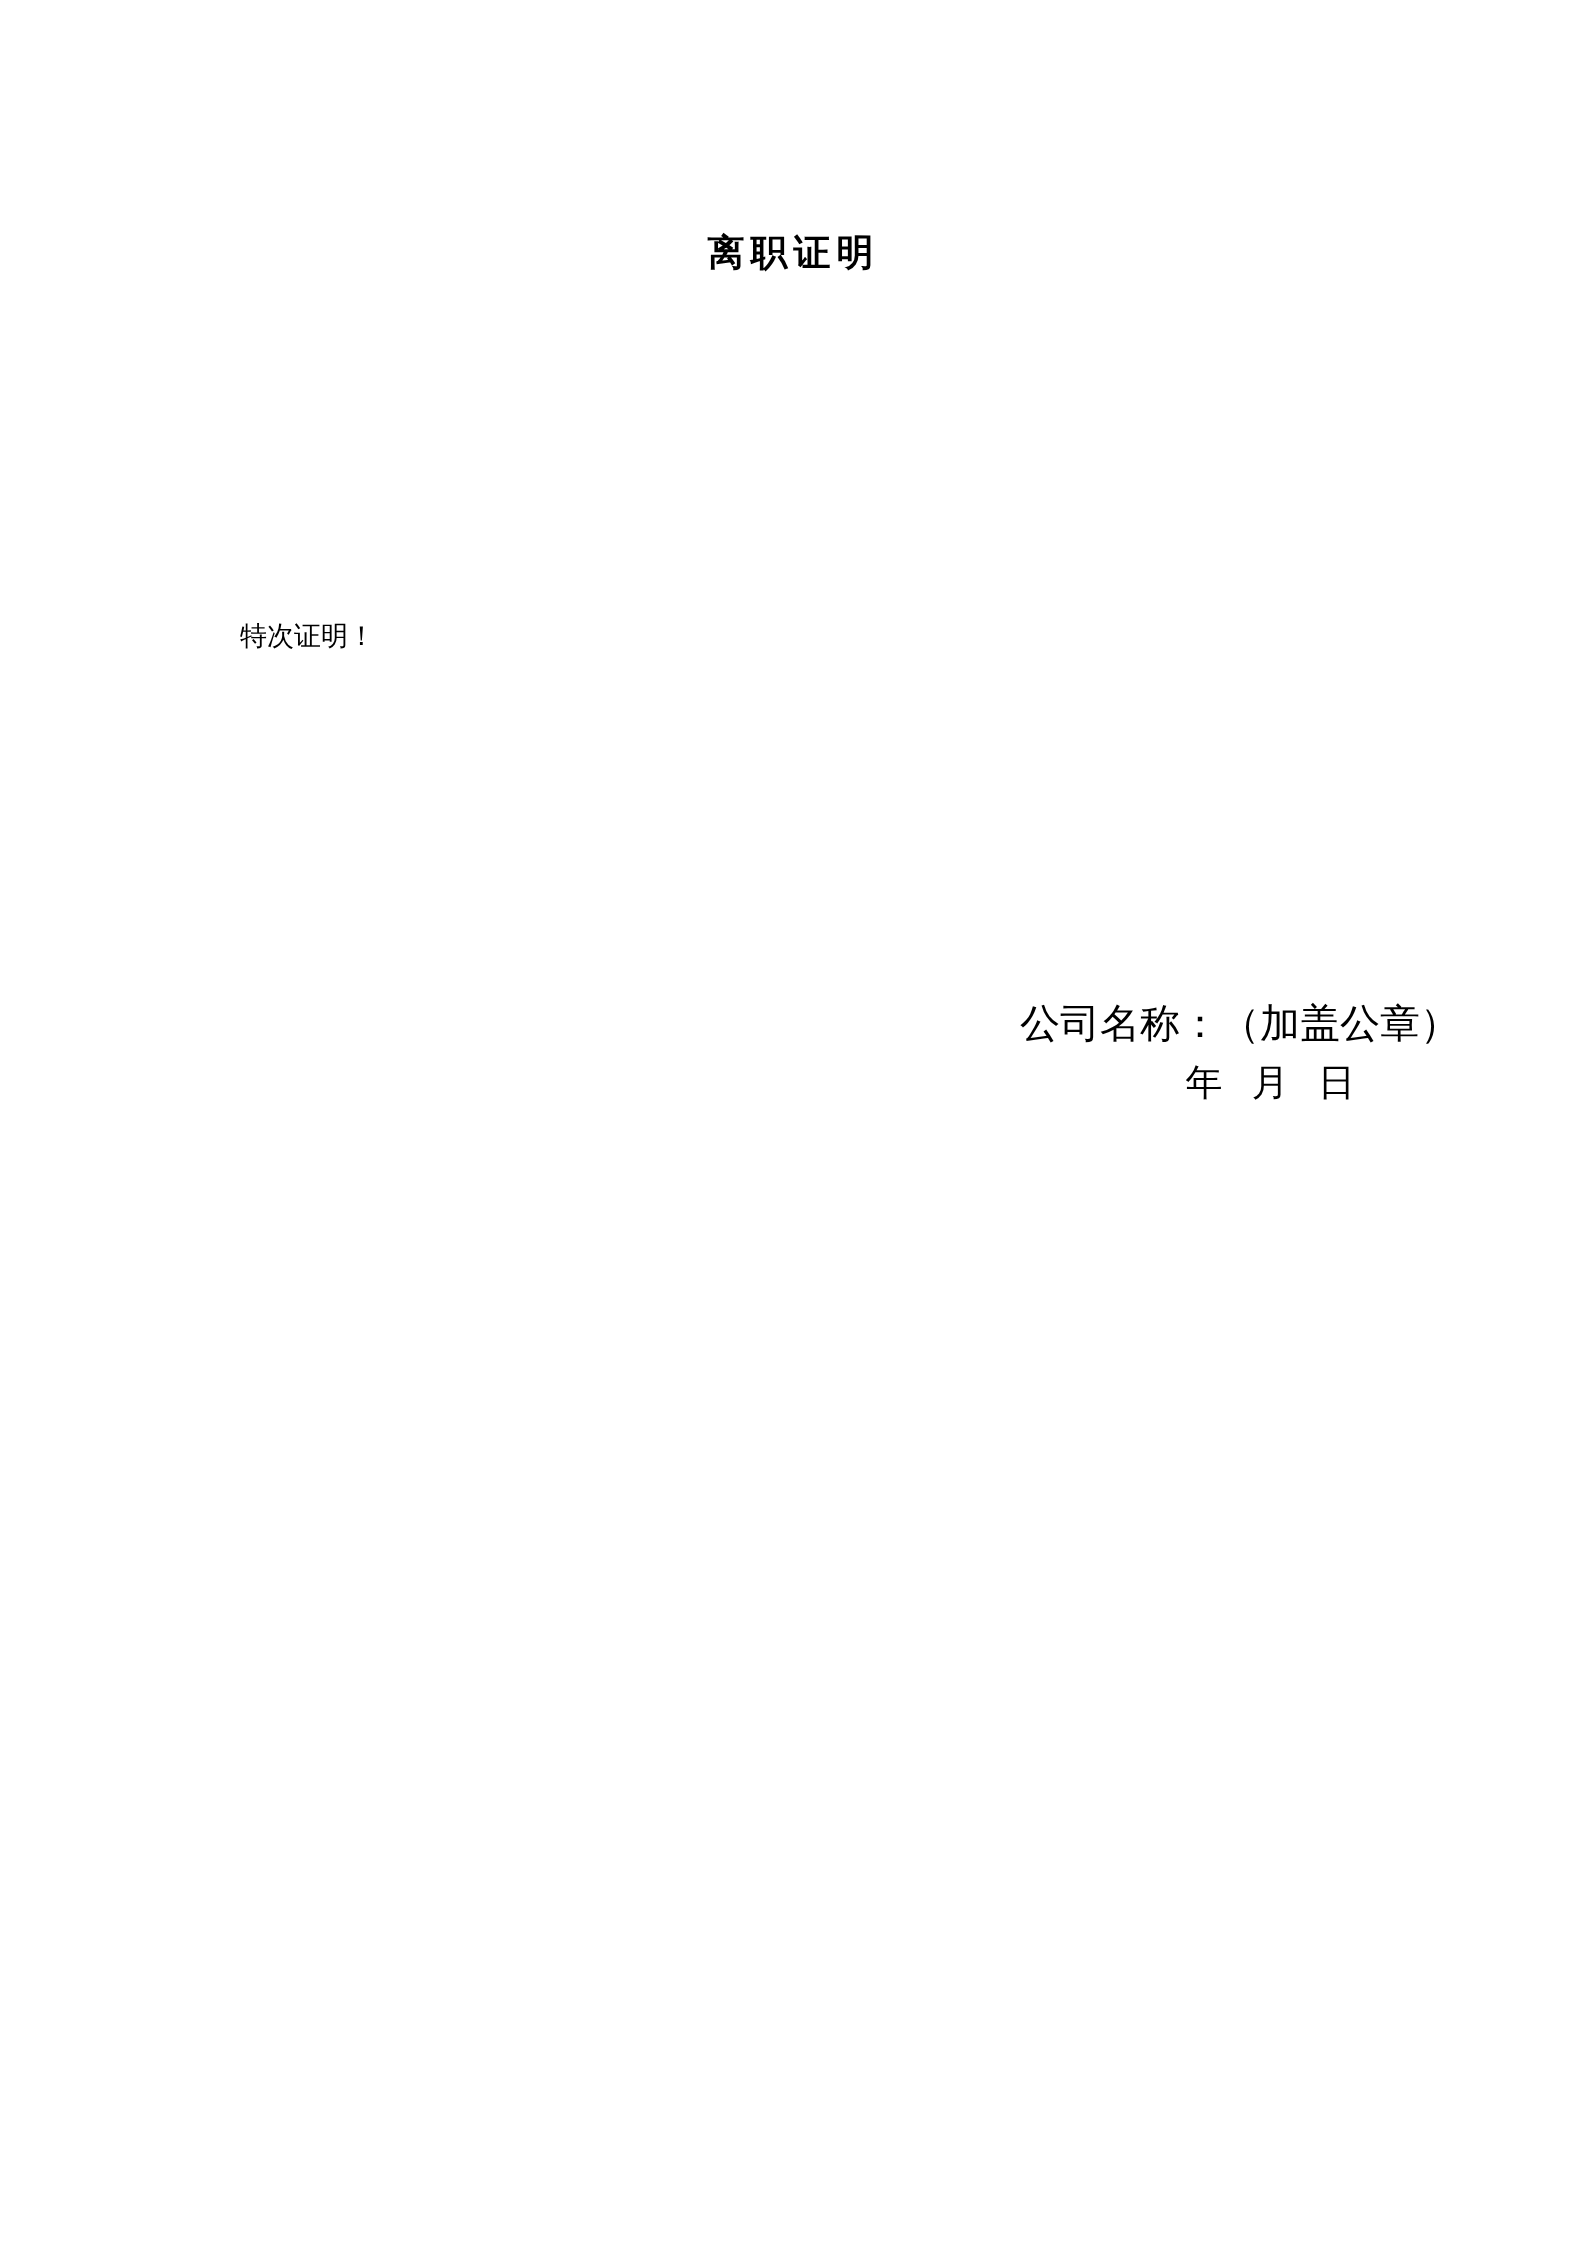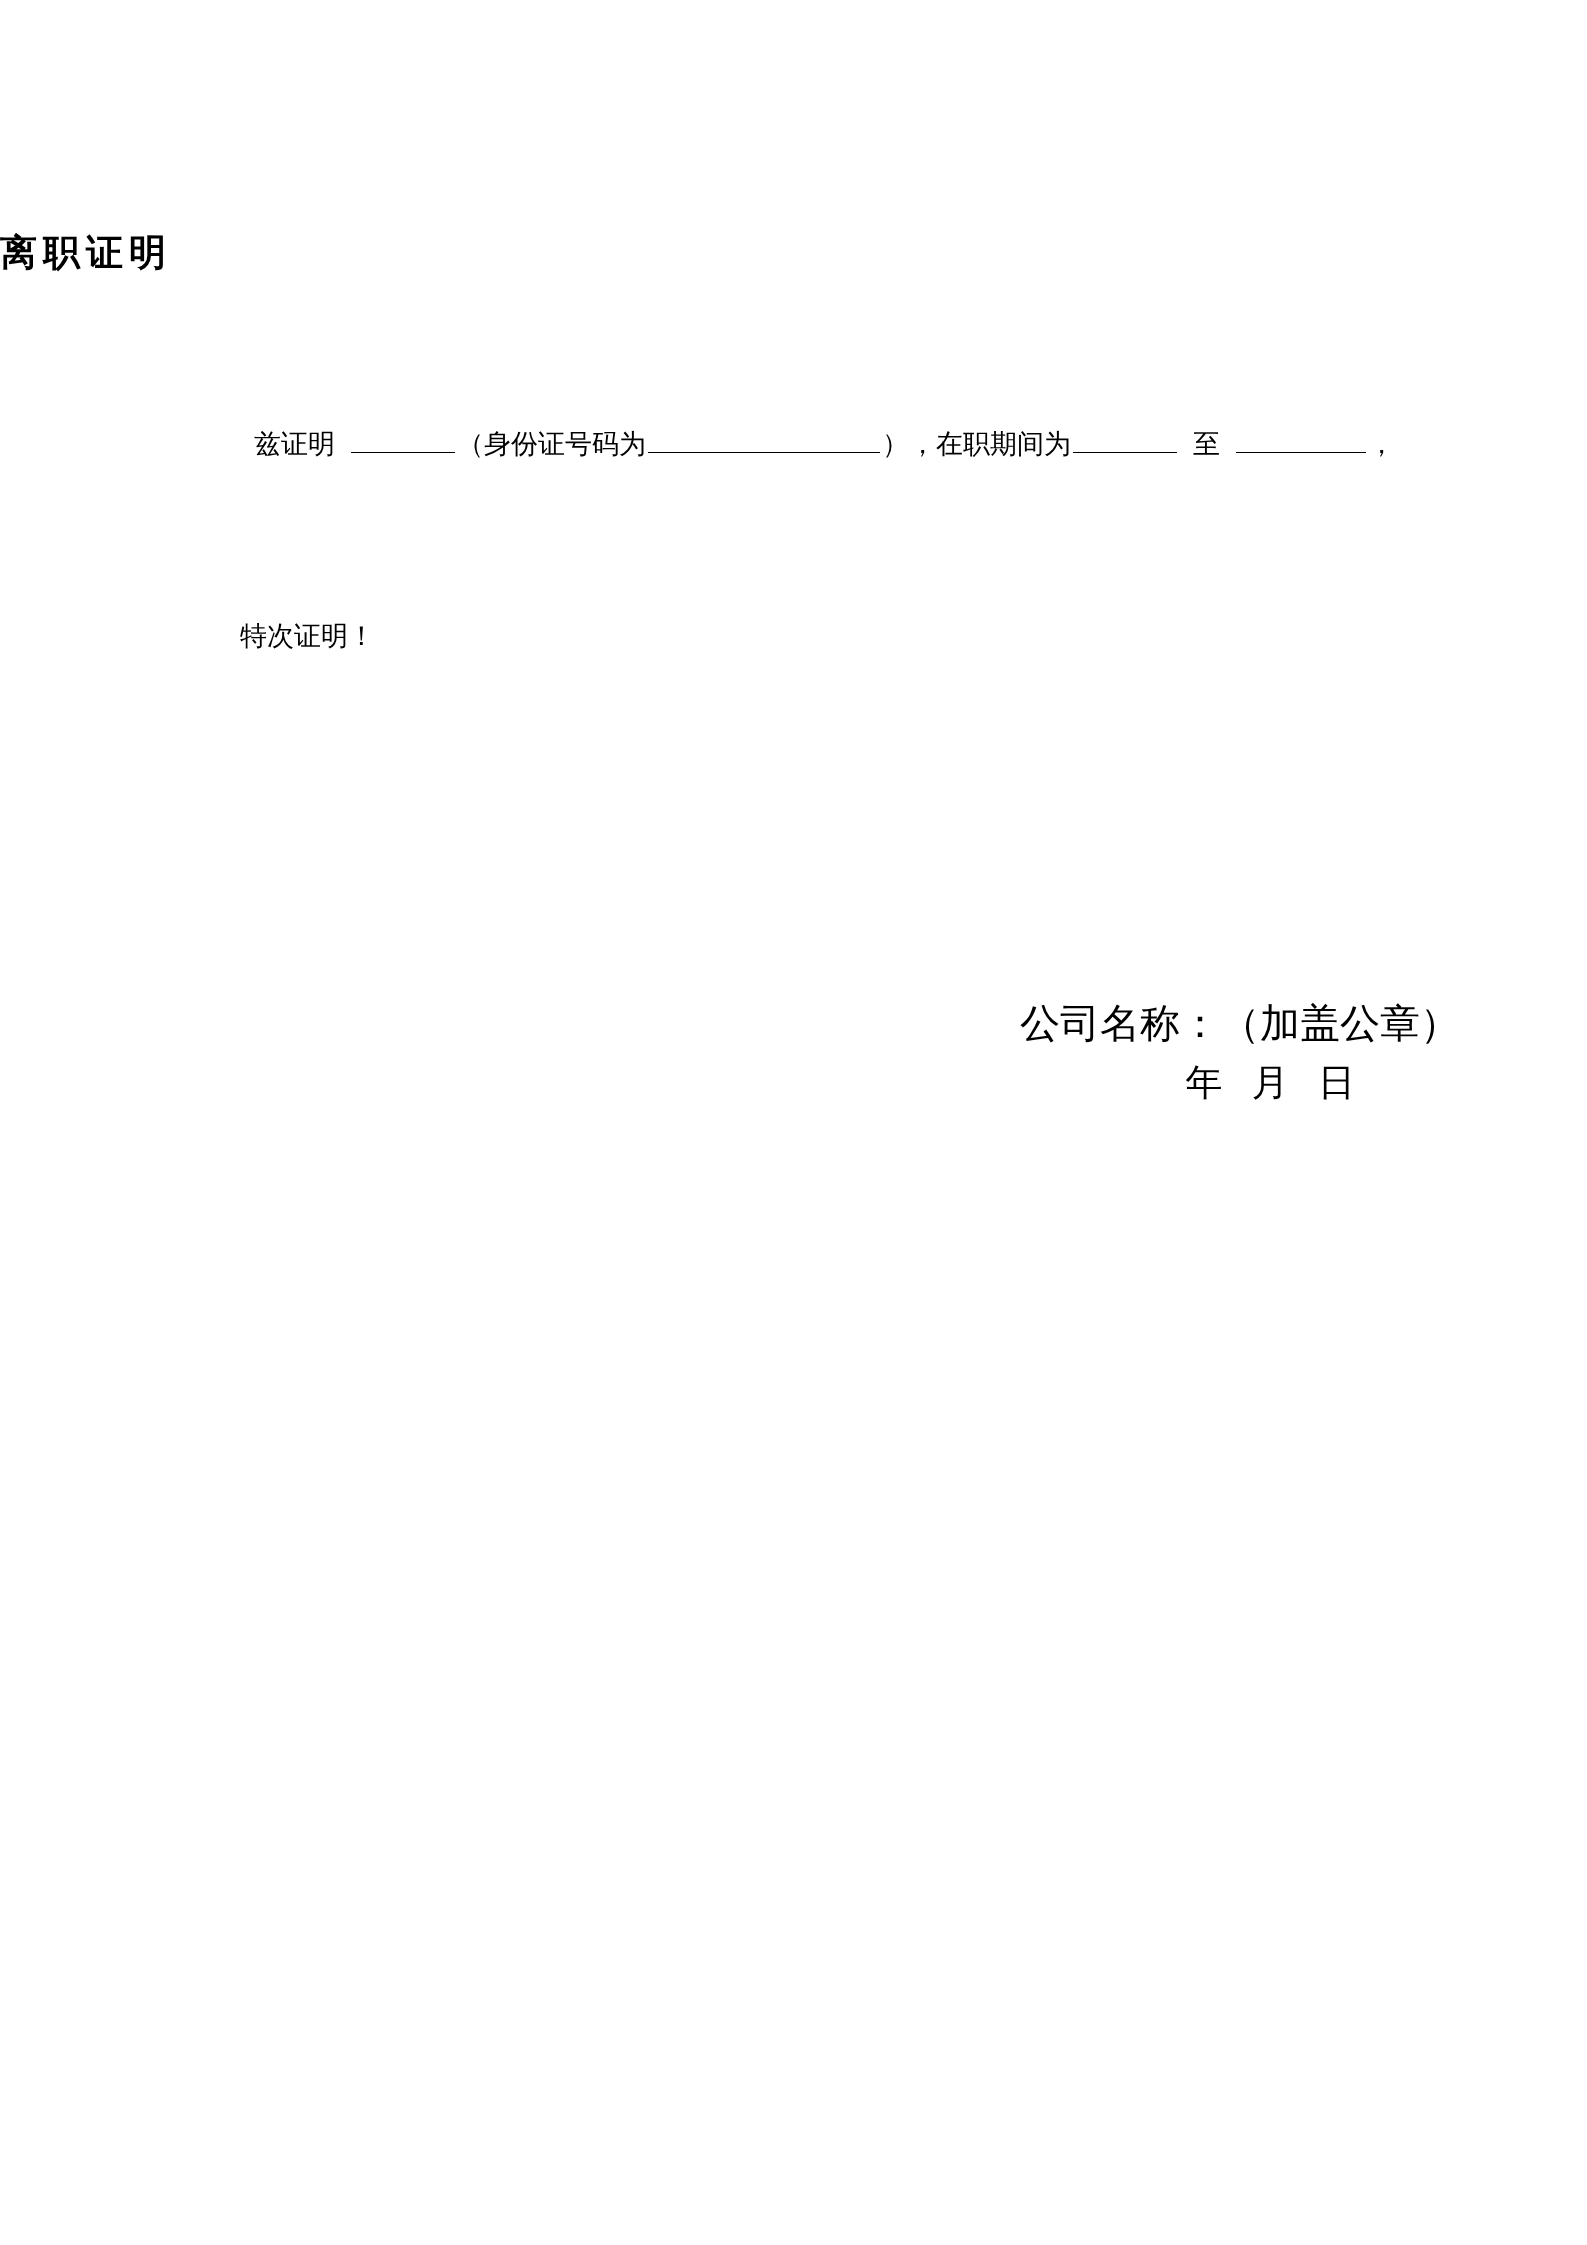--- a/index.html
+++ b/index.html
@@ -21,20 +21,21 @@
     top: 0;
     width: 1587px;
     height: 2245px;
     background: #ffffff;
   }
   .doc-title {
     position: absolute;
     left: 0;
     top: 228px;
     width: 1587px;
+    text-align: center;
     font-size: 37px;
     font-weight: bold;
     letter-spacing: 6px;
     font-family: "DejaVu Serif", "Liberation Serif", serif;
   }
   .body-block {
     position: absolute;
     left: 196px;
     top: 408px;
     width: 1260px;
@@ -92,23 +93,20 @@
 </style>
 </head>
 <body>
 
 <div class="page">
 
   <div class="doc-title">离职证明</div>
 
   <div class="body-block">
 
-    <div class="para-line">
-      <span class="indent"></span><span>兹证明</span><span class="gap-sm"></span><span class="blank b-name"></span><span>（身份证号码为</span><span class="blank b-id"></span><span>），在职期间为</span><span class="blank b-from"></span><span class="gap-sm"></span><span>至</span><span class="gap-sm"></span><span class="blank b-to"></span><span>，</span>
-    </div>
 
 
   </div>
 
   <div class="special-note">特次证明！</div>
 
   <div class="sign-block">公司名称：（加盖公章）</div>
 
   <div class="sign-date">年  月  日</div>
 

